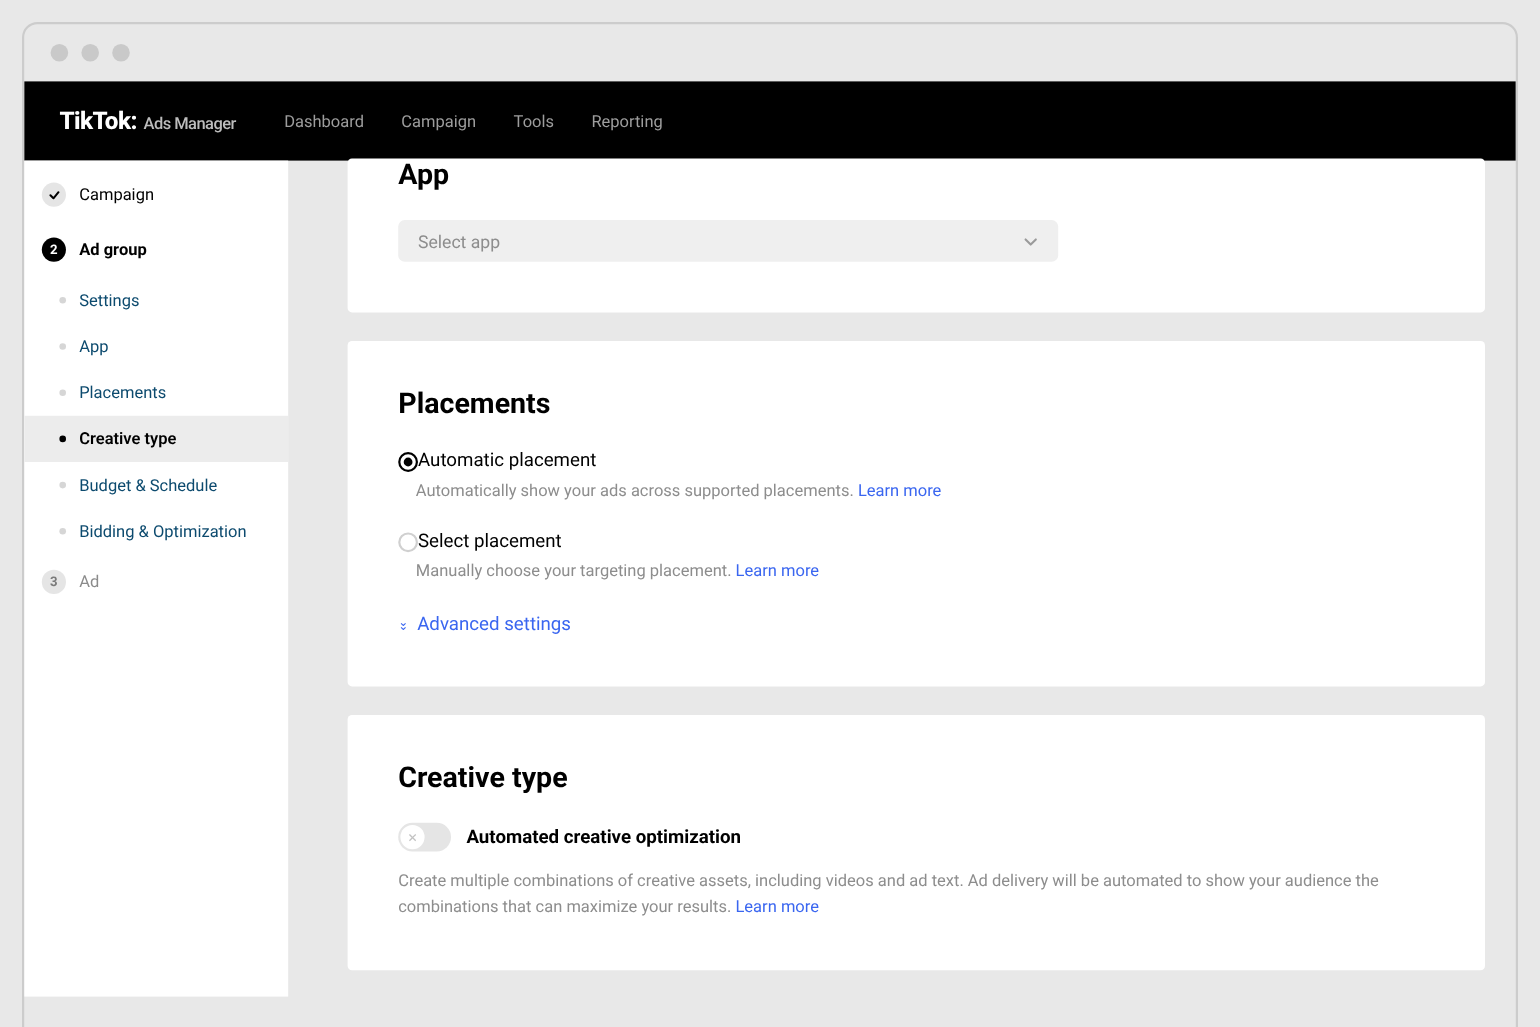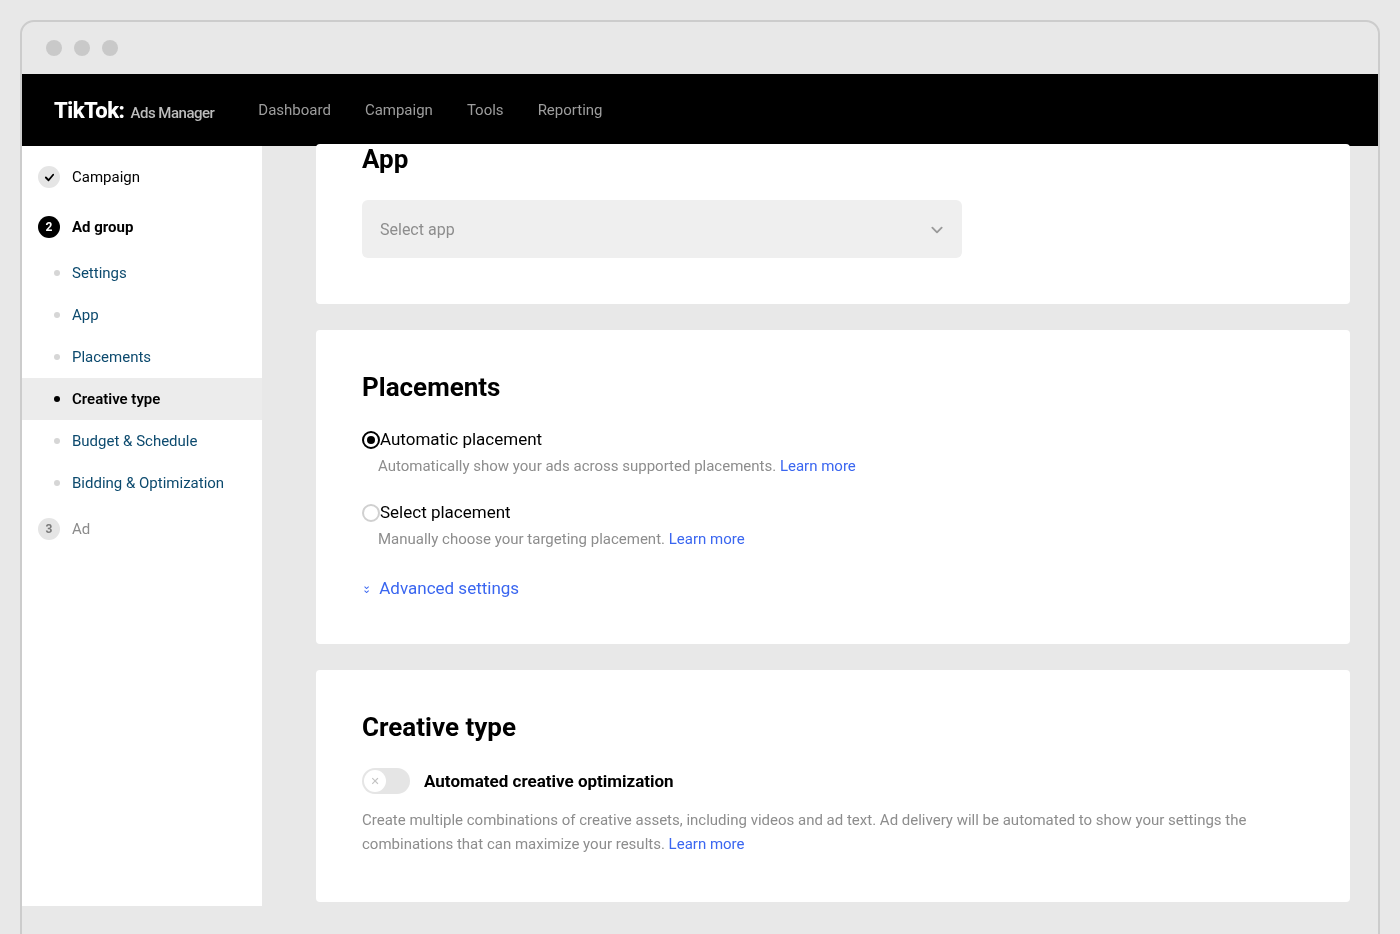--- a/index.html
+++ b/index.html
@@ -143,21 +143,21 @@
       padding-top: 42px;
       padding-bottom: 26px;
     }
     .card.first h2 {
       padding-top: 0;
       margin-top: -2px;
     }
     .select-box {
       background: #efefef;
       border-radius: 6px;
-      height: 58px;
+      height: 38px;
       display: flex;
       align-items: center;
       justify-content: space-between;
       padding: 0 18px;
       color: #8d8d8d;
       font-size: 16px;
       width: 600px;
       cursor: pointer;
     }
     .chev {
@@ -375,20 +375,20 @@
       <div class="card">
         <h2>Creative type</h2>
 
         <div class="toggle-row">
           <span class="toggle">
             <span class="knob">✕</span>
           </span>
           <span class="toggle-label">Automated creative optimization</span>
         </div>
         <div class="toggle-desc">
-          <span>Create multiple combinations of creative assets, including videos and ad text. Ad delivery will be automated to show your settings the combinations that can maximize your results. </span><span class="link">Learn more</span>
+          <span>Create multiple combinations of creative assets, including videos and ad text. Ad delivery will be automated to show your audience the combinations that can maximize your results. </span><span class="link">Learn more</span>
         </div>
       </div>
 
     </div>
 
   </div>
 </div>
 
 </body></html>

